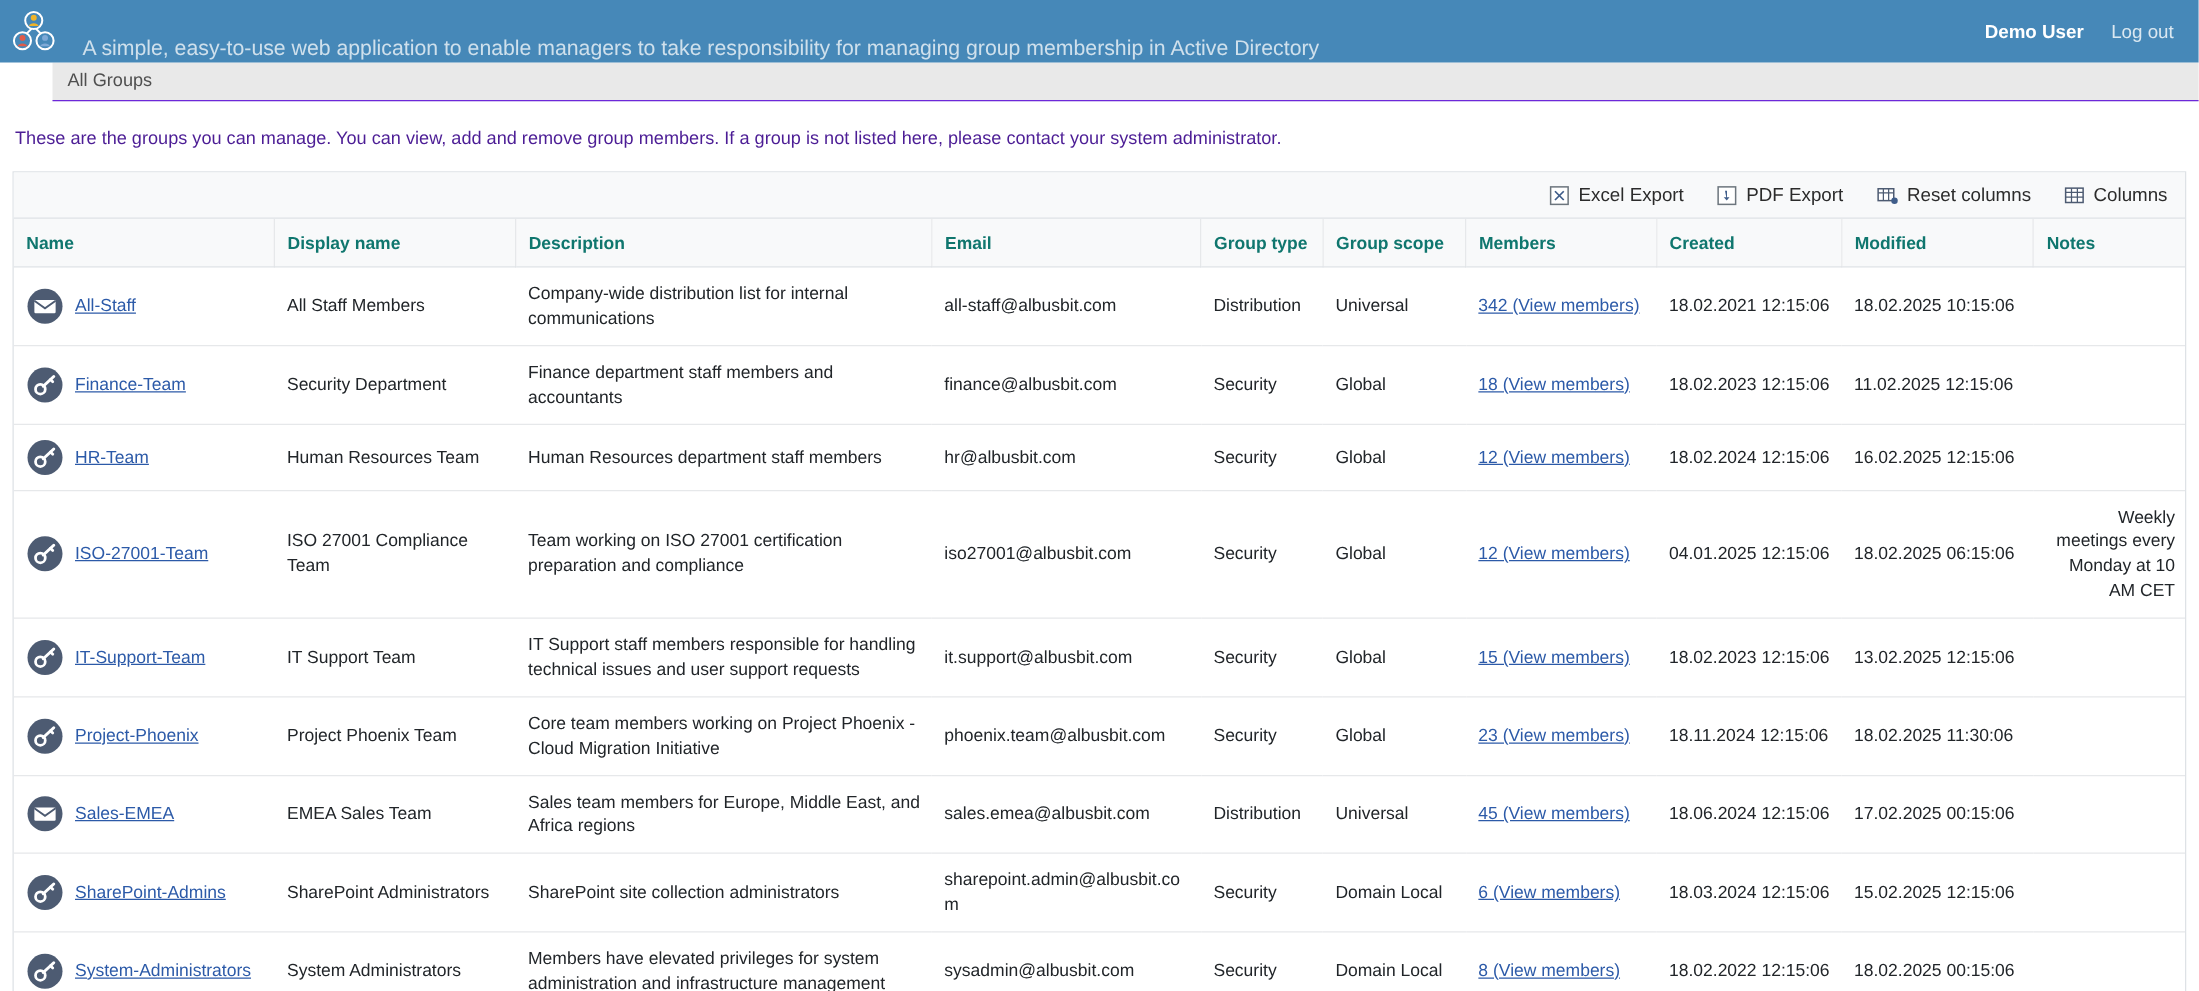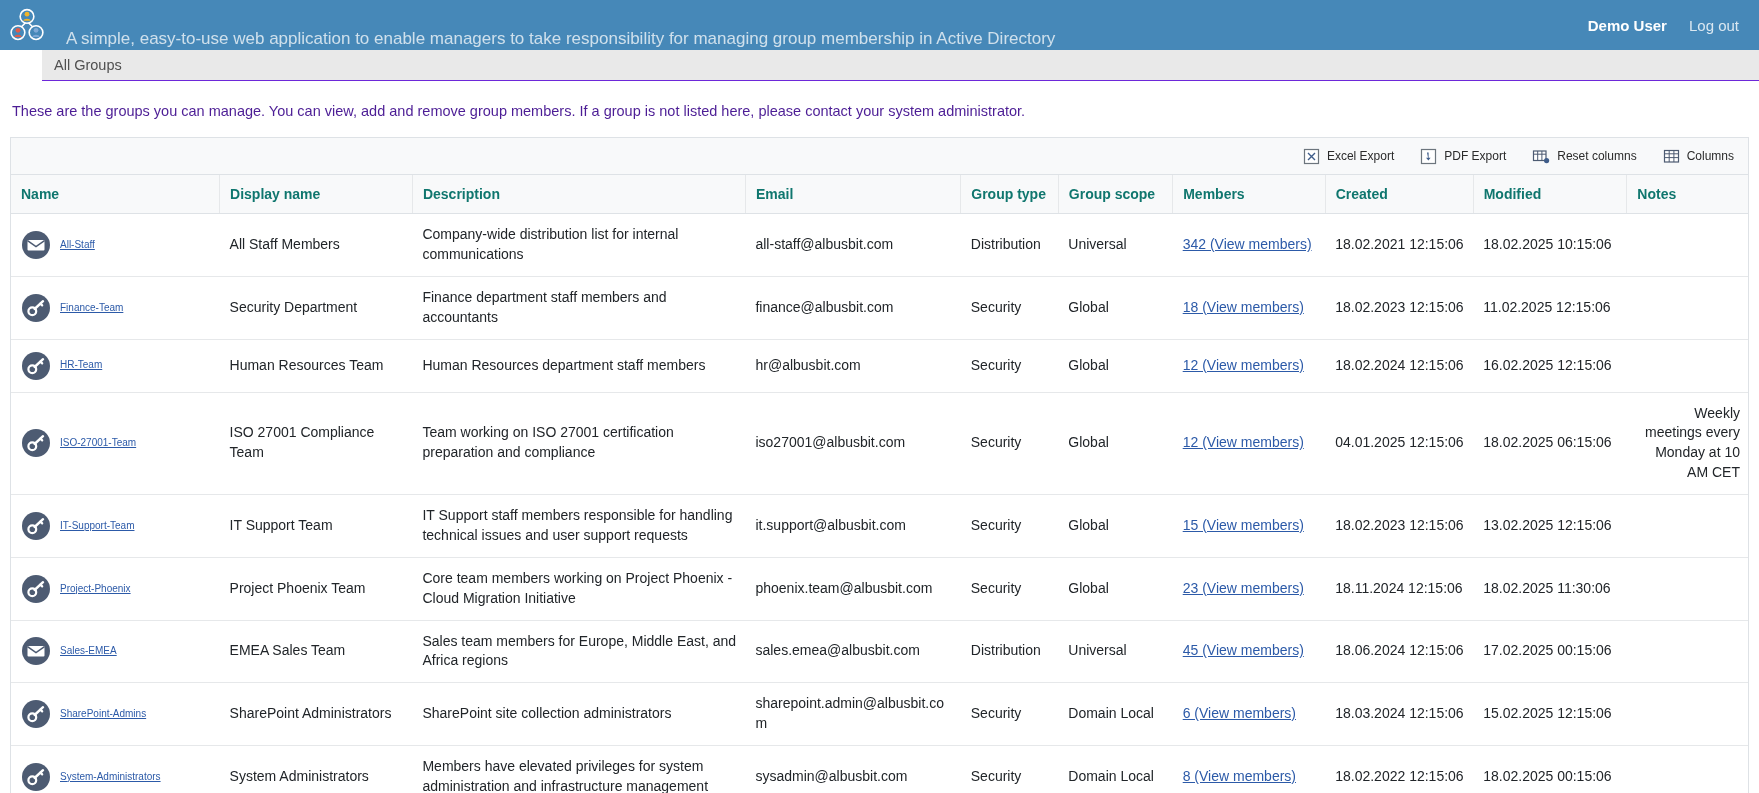--- a/index.html
+++ b/index.html
@@ -101,21 +101,21 @@
     display: flex;
     align-items: center;
     justify-content: flex-end;
     padding-right: 14px;
     gap: 26px;
   }
   .tb-btn {
     display: flex;
     align-items: center;
     gap: 7px;
-    font-size: 12px;
+    font-size: 15px;
     color: #2b2b2b;
     cursor: pointer;
     white-space: nowrap;
   }
   .tb-ico { display: block; }
 
   table.grid {
     width: 100%;
     border-collapse: collapse;
     table-layout: fixed;
@@ -163,21 +163,21 @@
     gap: 9px;
   }
   .gicon {
     width: 30px; height: 30px;
     flex: 0 0 30px;
     display: block;
   }
   .glink {
     color: #2c5aa8;
     text-decoration: underline;
-    font-size: 10px;
+    font-size: 14px;
     cursor: pointer;
     white-space: nowrap;
   }
   .mlink {
     color: #2c5aa8;
     text-decoration: underline;
     font-size: 14px;
     cursor: pointer;
     white-space: nowrap;
   }

